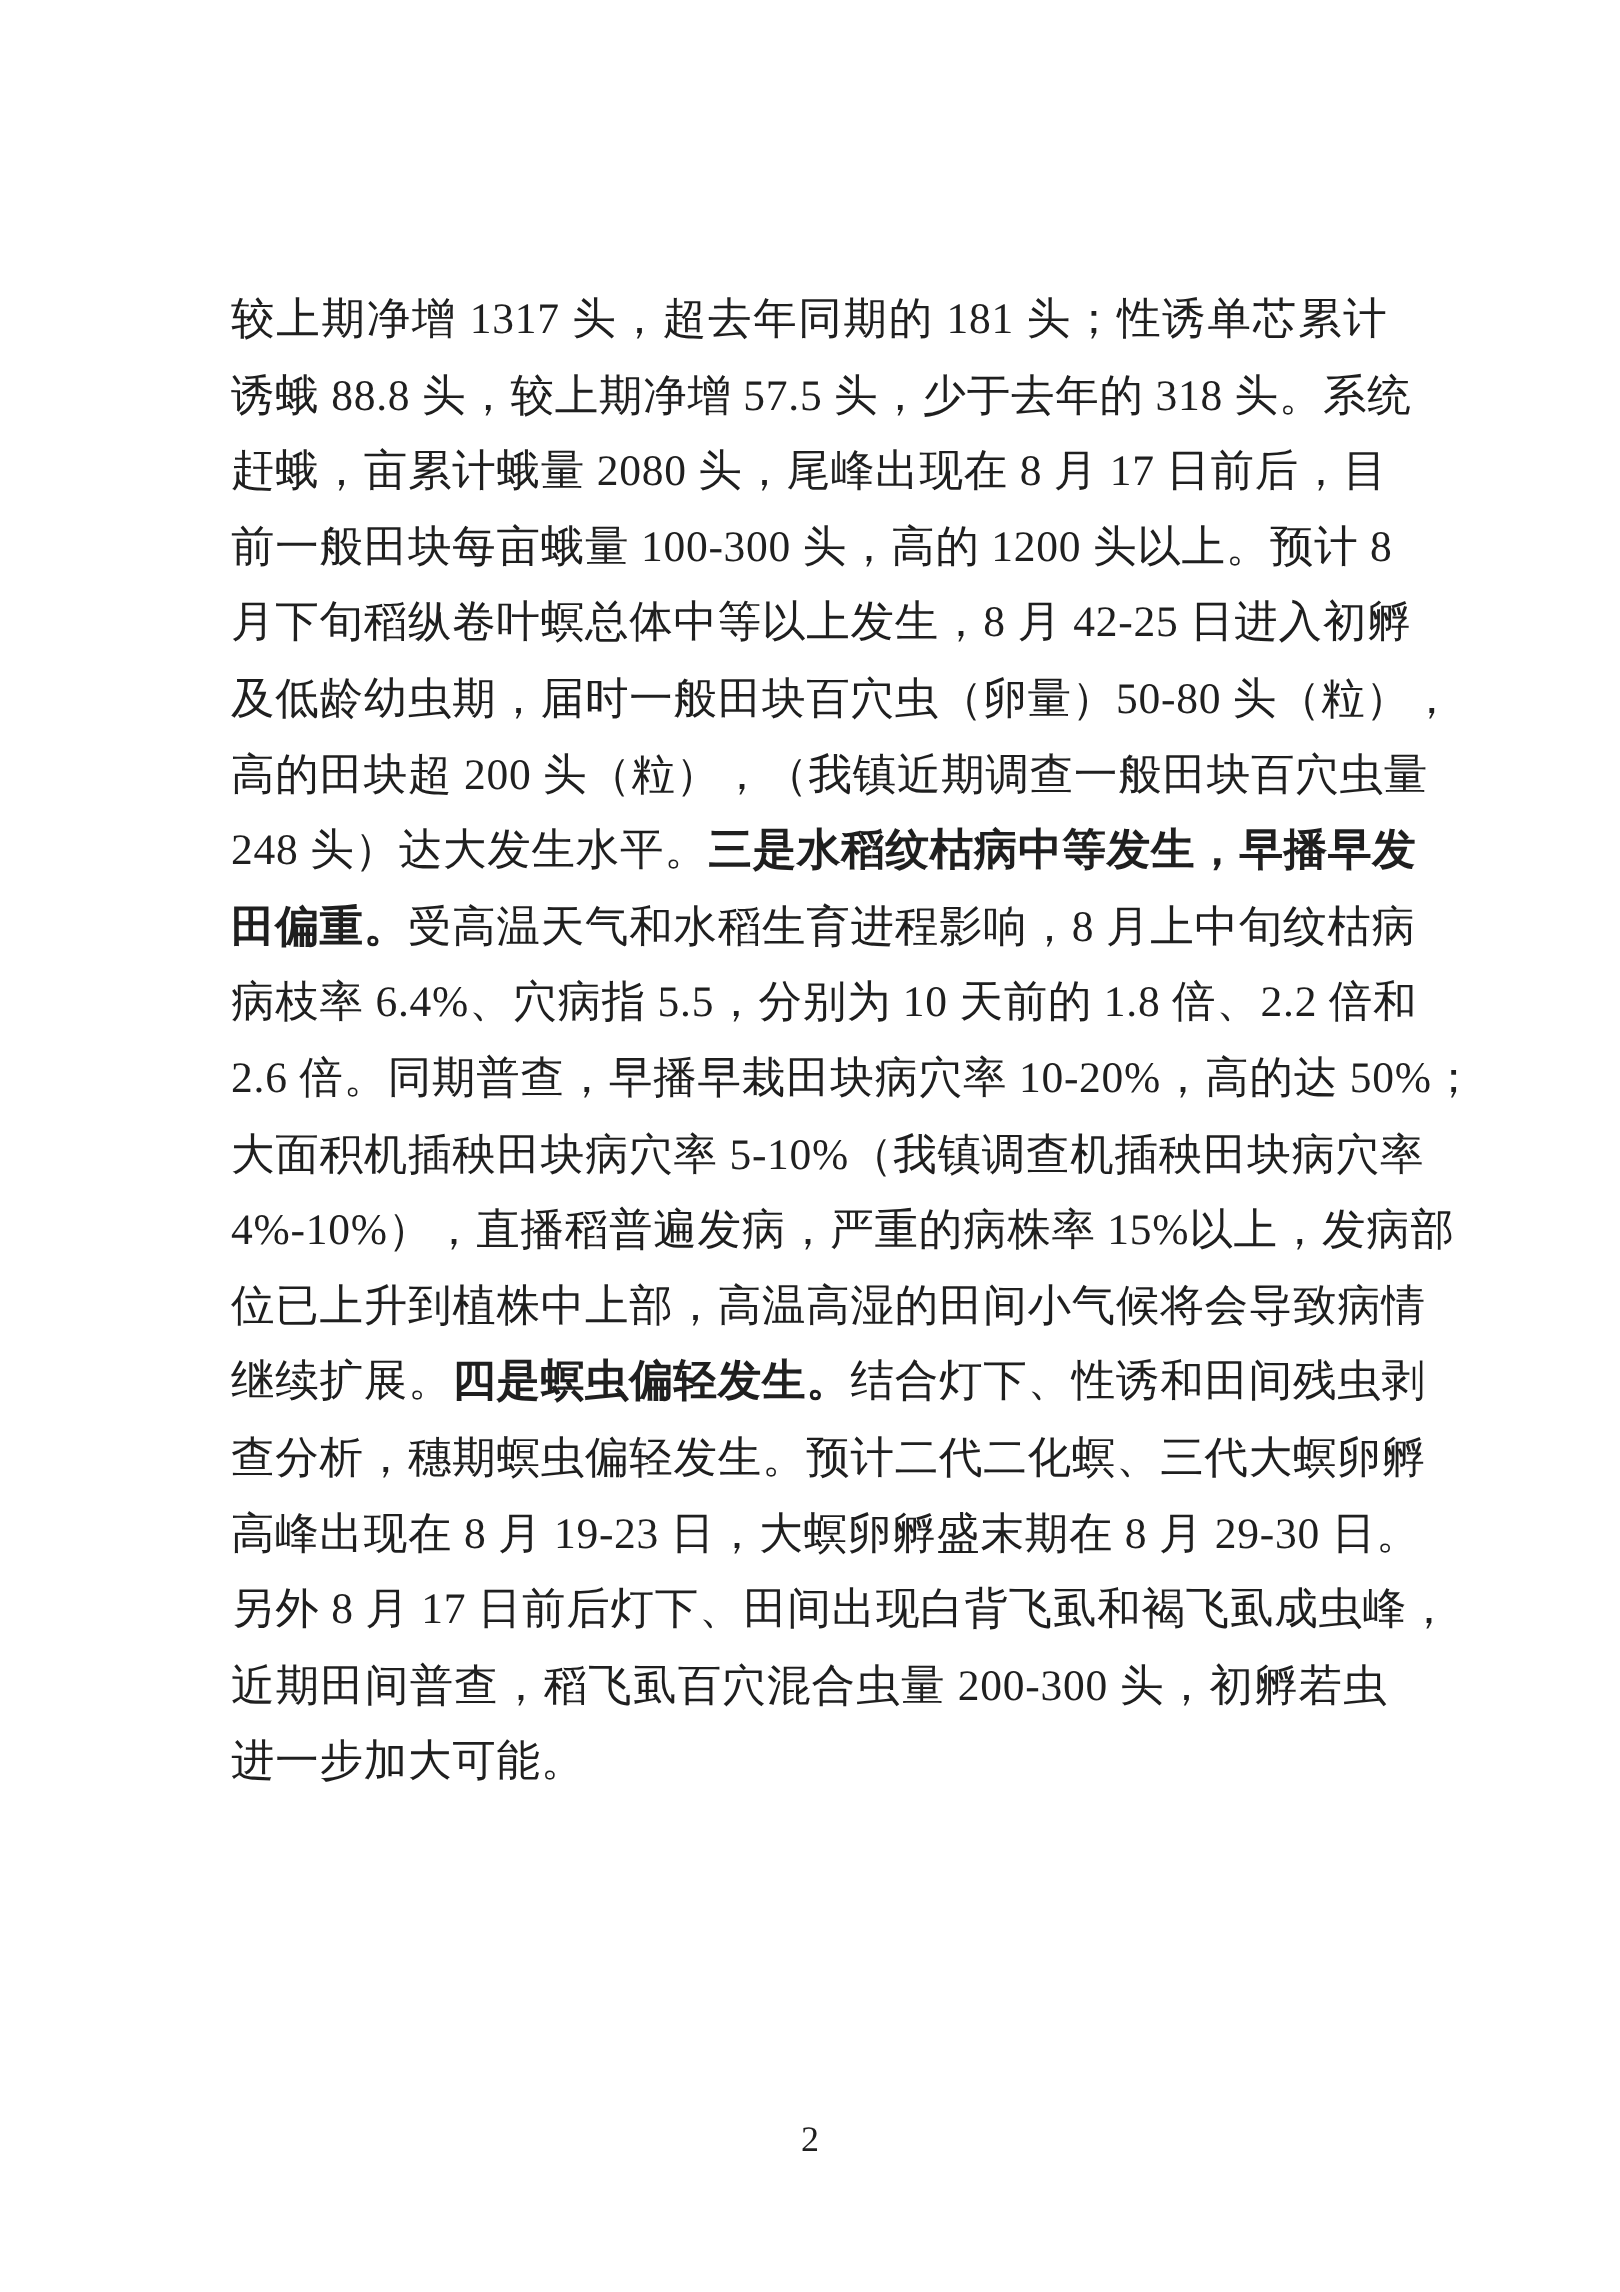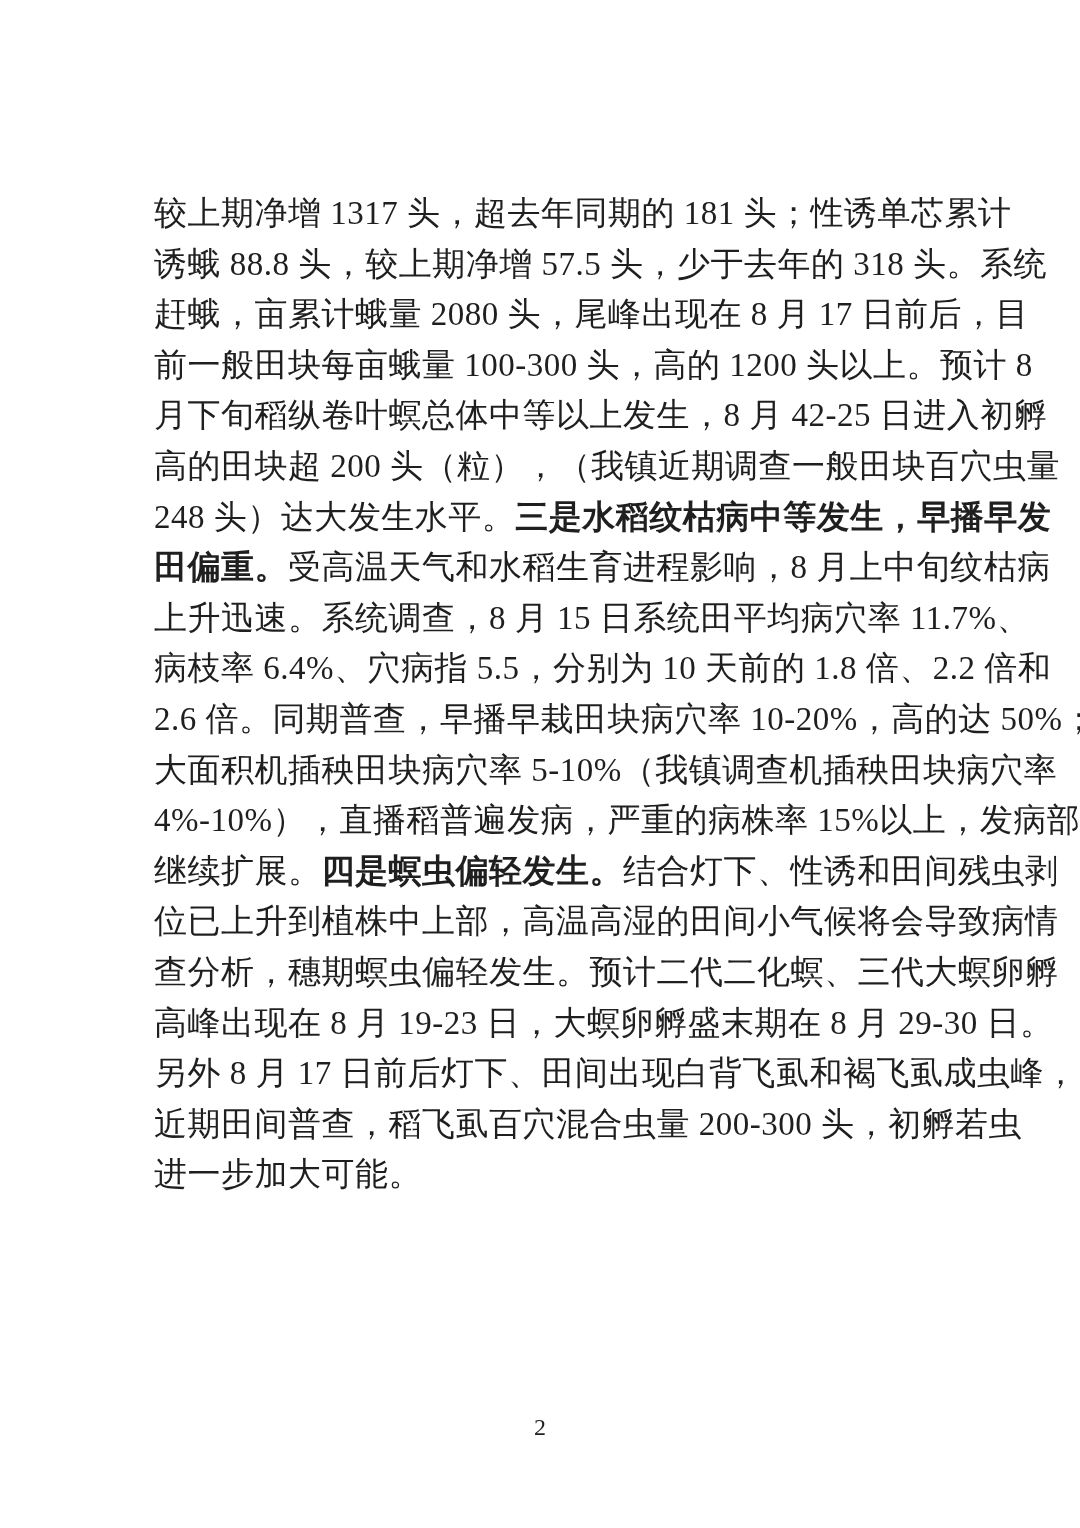--- a/index.html
+++ b/index.html
@@ -22,21 +22,21 @@
     background: #ffffff;
   }
   .text-block {
     position: absolute;
     left: 154px;
     top: 188px;
     width: 771px;
     color: #1f1f1f;
   }
   .line {
-    font-size: 33px;
+    font-size: 29px;
     height: 50.6px;
     line-height: 50.6px;
     text-align: justify;
     text-align-last: justify;
     letter-spacing: 0.5px;
     white-space: nowrap;
     overflow: visible;
   }
   .line.last {
     text-align: left;
@@ -60,30 +60,30 @@
 </head>
 <body>
 
 <div class="page">
   <div class="text-block">
     <div class="line"><span>较上期净增 1317 头，超去年同期的 181 头；性诱单芯累计</span></div>
     <div class="line"><span>诱蛾 88.8 头，较上期净增 57.5 头，少于去年的 318 头。系统</span></div>
     <div class="line"><span>赶蛾，亩累计蛾量 2080 头，尾峰出现在 8 月 17 日前后，目</span></div>
     <div class="line"><span>前一般田块每亩蛾量 100-300 头，高的 1200 头以上。预计 8</span></div>
     <div class="line"><span>月下旬稻纵卷叶螟总体中等以上发生，8 月 42-25 日进入初孵</span></div>
+    <div class="line"><span>及低龄幼虫期，届时一般田块百穴虫（卵量）50-80 头（粒），</span></div>
     <div class="line"><span>高的田块超 200 头（粒），（我镇近期调查一般田块百穴虫量</span></div>
     <div class="line"><span>248 头）达大发生水平。</span><span class="b">三是水稻纹枯病中等发生，早播早发</span></div>
     <div class="line"><span class="b">田偏重。</span><span>受高温天气和水稻生育进程影响，8 月上中旬纹枯病</span></div>
-    <div class="line"><span>上升迅速。系统调查，8 月 15 日系统田平均病穴率 11.7%、</span></div>
     <div class="line"><span>病枝率 6.4%、穴病指 5.5，分别为 10 天前的 1.8 倍、2.2 倍和</span></div>
     <div class="line"><span>2.6 倍。同期普查，早播早栽田块病穴率 10-20%，高的达 50%；</span></div>
     <div class="line"><span>大面积机插秧田块病穴率 5-10%（我镇调查机插秧田块病穴率</span></div>
     <div class="line"><span>4%-10%），直播稻普遍发病，严重的病株率 15%以上，发病部</span></div>
+    <div class="line"><span>位已上升到植株中上部，高温高湿的田间小气候将会导致病情</span></div>
     <div class="line"><span>继续扩展。</span><span class="b">四是螟虫偏轻发生。</span><span>结合灯下、性诱和田间残虫剥</span></div>
-    <div class="line"><span>位已上升到植株中上部，高温高湿的田间小气候将会导致病情</span></div>
     <div class="line"><span>查分析，穗期螟虫偏轻发生。预计二代二化螟、三代大螟卵孵</span></div>
     <div class="line"><span>高峰出现在 8 月 19-23 日，大螟卵孵盛末期在 8 月 29-30 日。</span></div>
     <div class="line"><span>另外 8 月 17 日前后灯下、田间出现白背飞虱和褐飞虱成虫峰，</span></div>
     <div class="line"><span>近期田间普查，稻飞虱百穴混合虫量 200-300 头，初孵若虫</span></div>
     <div class="line last"><span>进一步加大可能。</span></div>
   </div>
   <div class="page-number">2</div>
 </div>
 
 </body></html>

